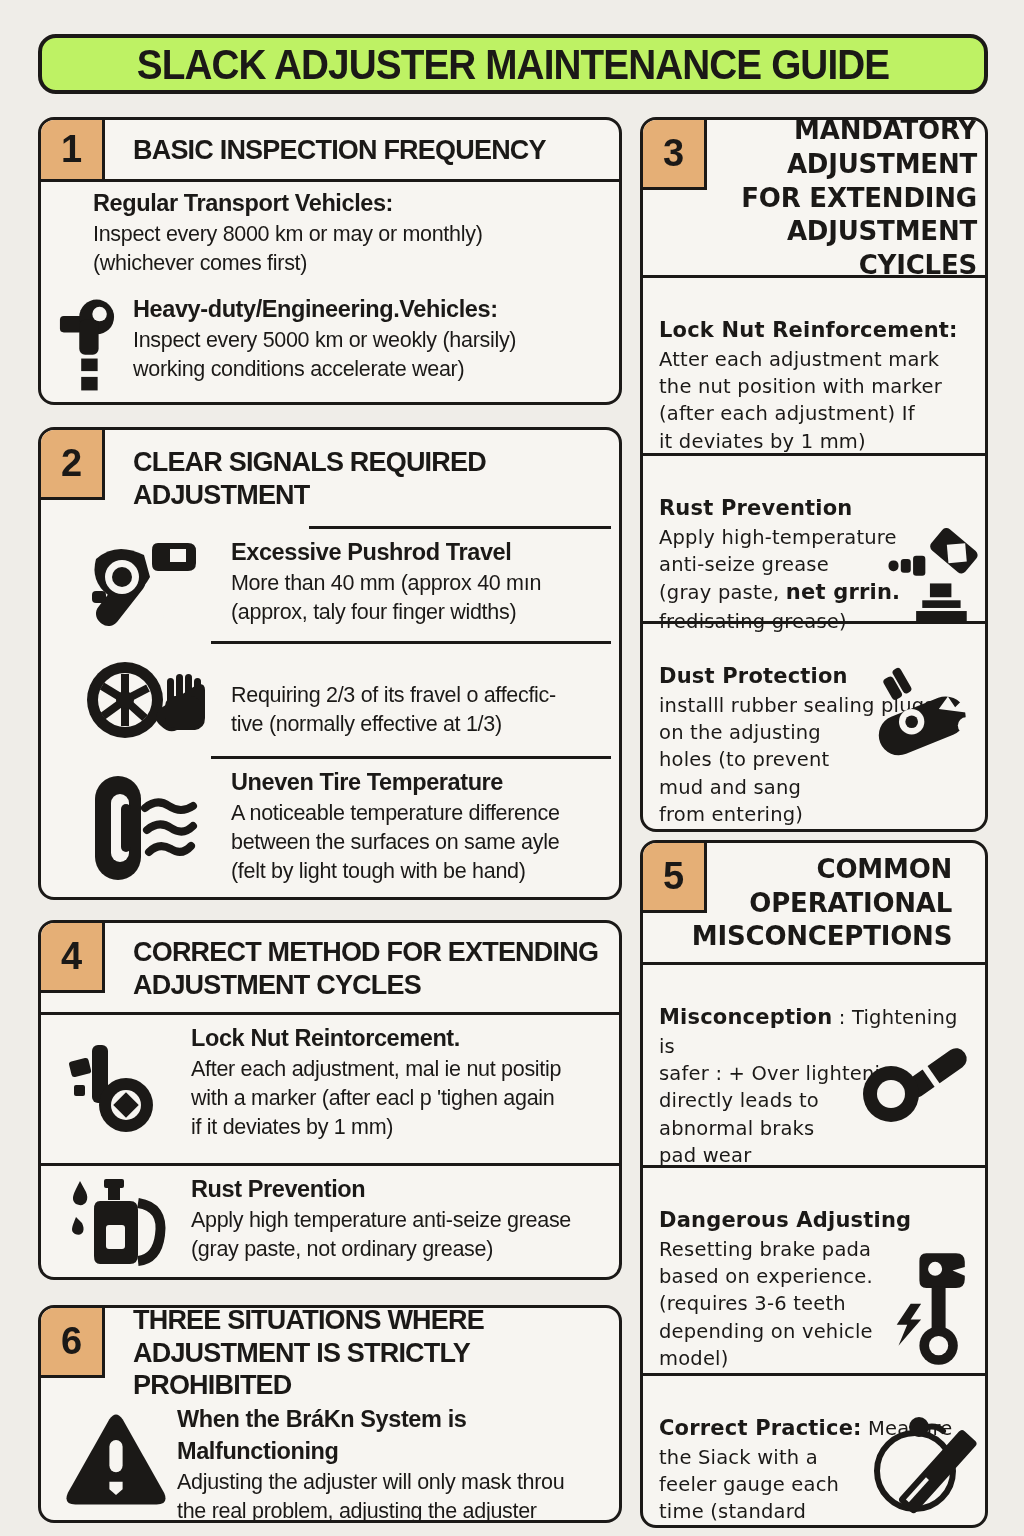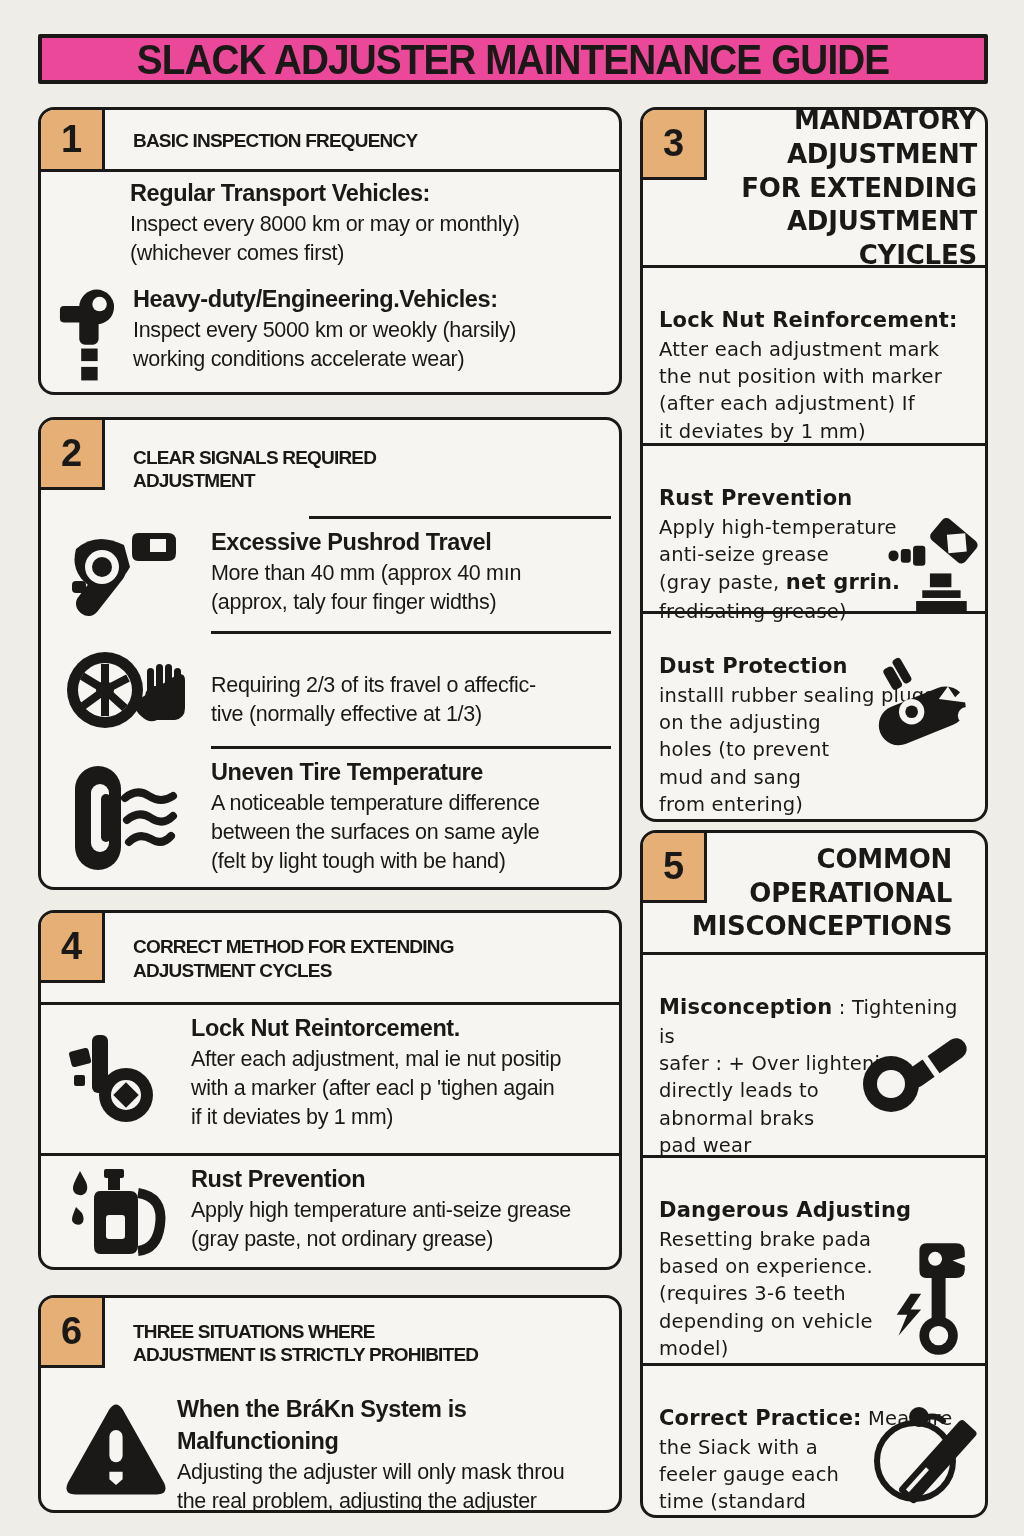--- a/index.html
+++ b/index.html
@@ -6,21 +6,21 @@
   body{
     width:1024px;height:1536px;
     background:#efede8;
     font-family:"Liberation Sans", sans-serif;
     color:#1b1917;
     overflow:hidden;
     position:relative;
   }
   .poster{position:absolute;inset:0;padding:34px 36px 0 38px;box-sizing:border-box;}
   .title-bar{
-    height:50px;background:#ec4899;border:4px solid #1b1917;border-radius:2px;
+    height:60px;background:#bef264;border:4px solid #1b1917;border-radius:18px;
     display:flex;align-items:center;justify-content:center;margin-bottom:23px;box-sizing:border-box;
   }
   .title-bar span{
     font-weight:bold;font-size:43px;letter-spacing:-1px;white-space:nowrap;
     transform:scaleX(0.9);
   }
   .columns{display:flex;gap:18px;}
   .col-left{width:584px;flex:0 0 auto;}
   .col-right{width:348px;flex:0 0 auto;}
   .card{
@@ -35,21 +35,21 @@
   .s5{height:688px;}
   .num-box{
     position:absolute;top:0;left:0;width:64px;height:62px;background:#e5af76;
     border-right:3.5px solid #1b1917;border-bottom:3.5px solid #1b1917;
     border-top-left-radius:12px;display:flex;align-items:center;justify-content:center;
     font-size:38px;font-weight:bold;z-index:2;box-sizing:border-box;
   }
   .num-box.tall{height:70px;}
   .card-header{
     display:flex;align-items:center;box-sizing:border-box;
-    font-weight:bold;font-size:19px;line-height:1.22;letter-spacing:-0.8px;
+    font-weight:bold;font-size:27px;line-height:1.22;letter-spacing:-0.8px;
     padding:6px 10px 4px 92px;white-space:pre-line;
   }
   .card-header.underlined{border-bottom:3px solid #1b1917;}
   .s1 .card-header{height:62px;}
   .s2 .card-header{height:96px;}
   .s4 .card-header{height:92px;}
   .s6 .card-header{height:88px;}
   .rheader{
     font-family:"DejaVu Sans", sans-serif;
     justify-content:center;text-align:right;padding:8px 8px 6px 24px;
@@ -60,24 +60,24 @@
   .divider{border-top:3px solid #1b1917;}
   .divider.ind{margin-left:170px;margin-right:8px;}
   .divider.ind-top{margin-left:268px;margin-right:8px;}
   .item{display:flex;box-sizing:border-box;padding:8px 10px 8px 0;}
   .icon-cell{flex:0 0 auto;display:flex;align-items:center;justify-content:center;}
   .txt{
     font-size:21.5px;line-height:1.36;letter-spacing:-0.3px;white-space:pre-line;
   }
   .txt .h{font-weight:bold;font-size:23.5px;letter-spacing:-0.4px;}
   
-  .s1 .item.no-icon{height:104px;padding-left:89px;align-items:flex-end;}
+  .s1 .item.no-icon{height:104px;padding-left:52px;align-items:flex-end;}
   .s1 .item.with-icon{height:118px;}
   .s1 .icon-cell{width:92px;}
-  .s2 .item{height:112px;}
+  .s2 .item{height:112px;padding-left:20px;}
   .s2 .item.t3{height:138px;}
   .s2 .icon-cell{width:170px;}
   .s4 .item.m1{height:148px;}
   .s4 .item.m2{height:114px;}
   .s4 .icon-cell{width:150px;}
   .s6 .item{height:126px;padding-left:14px;}
   .s6 .icon-cell{width:122px;}
   
   .ritem{
     position:relative;box-sizing:border-box;

